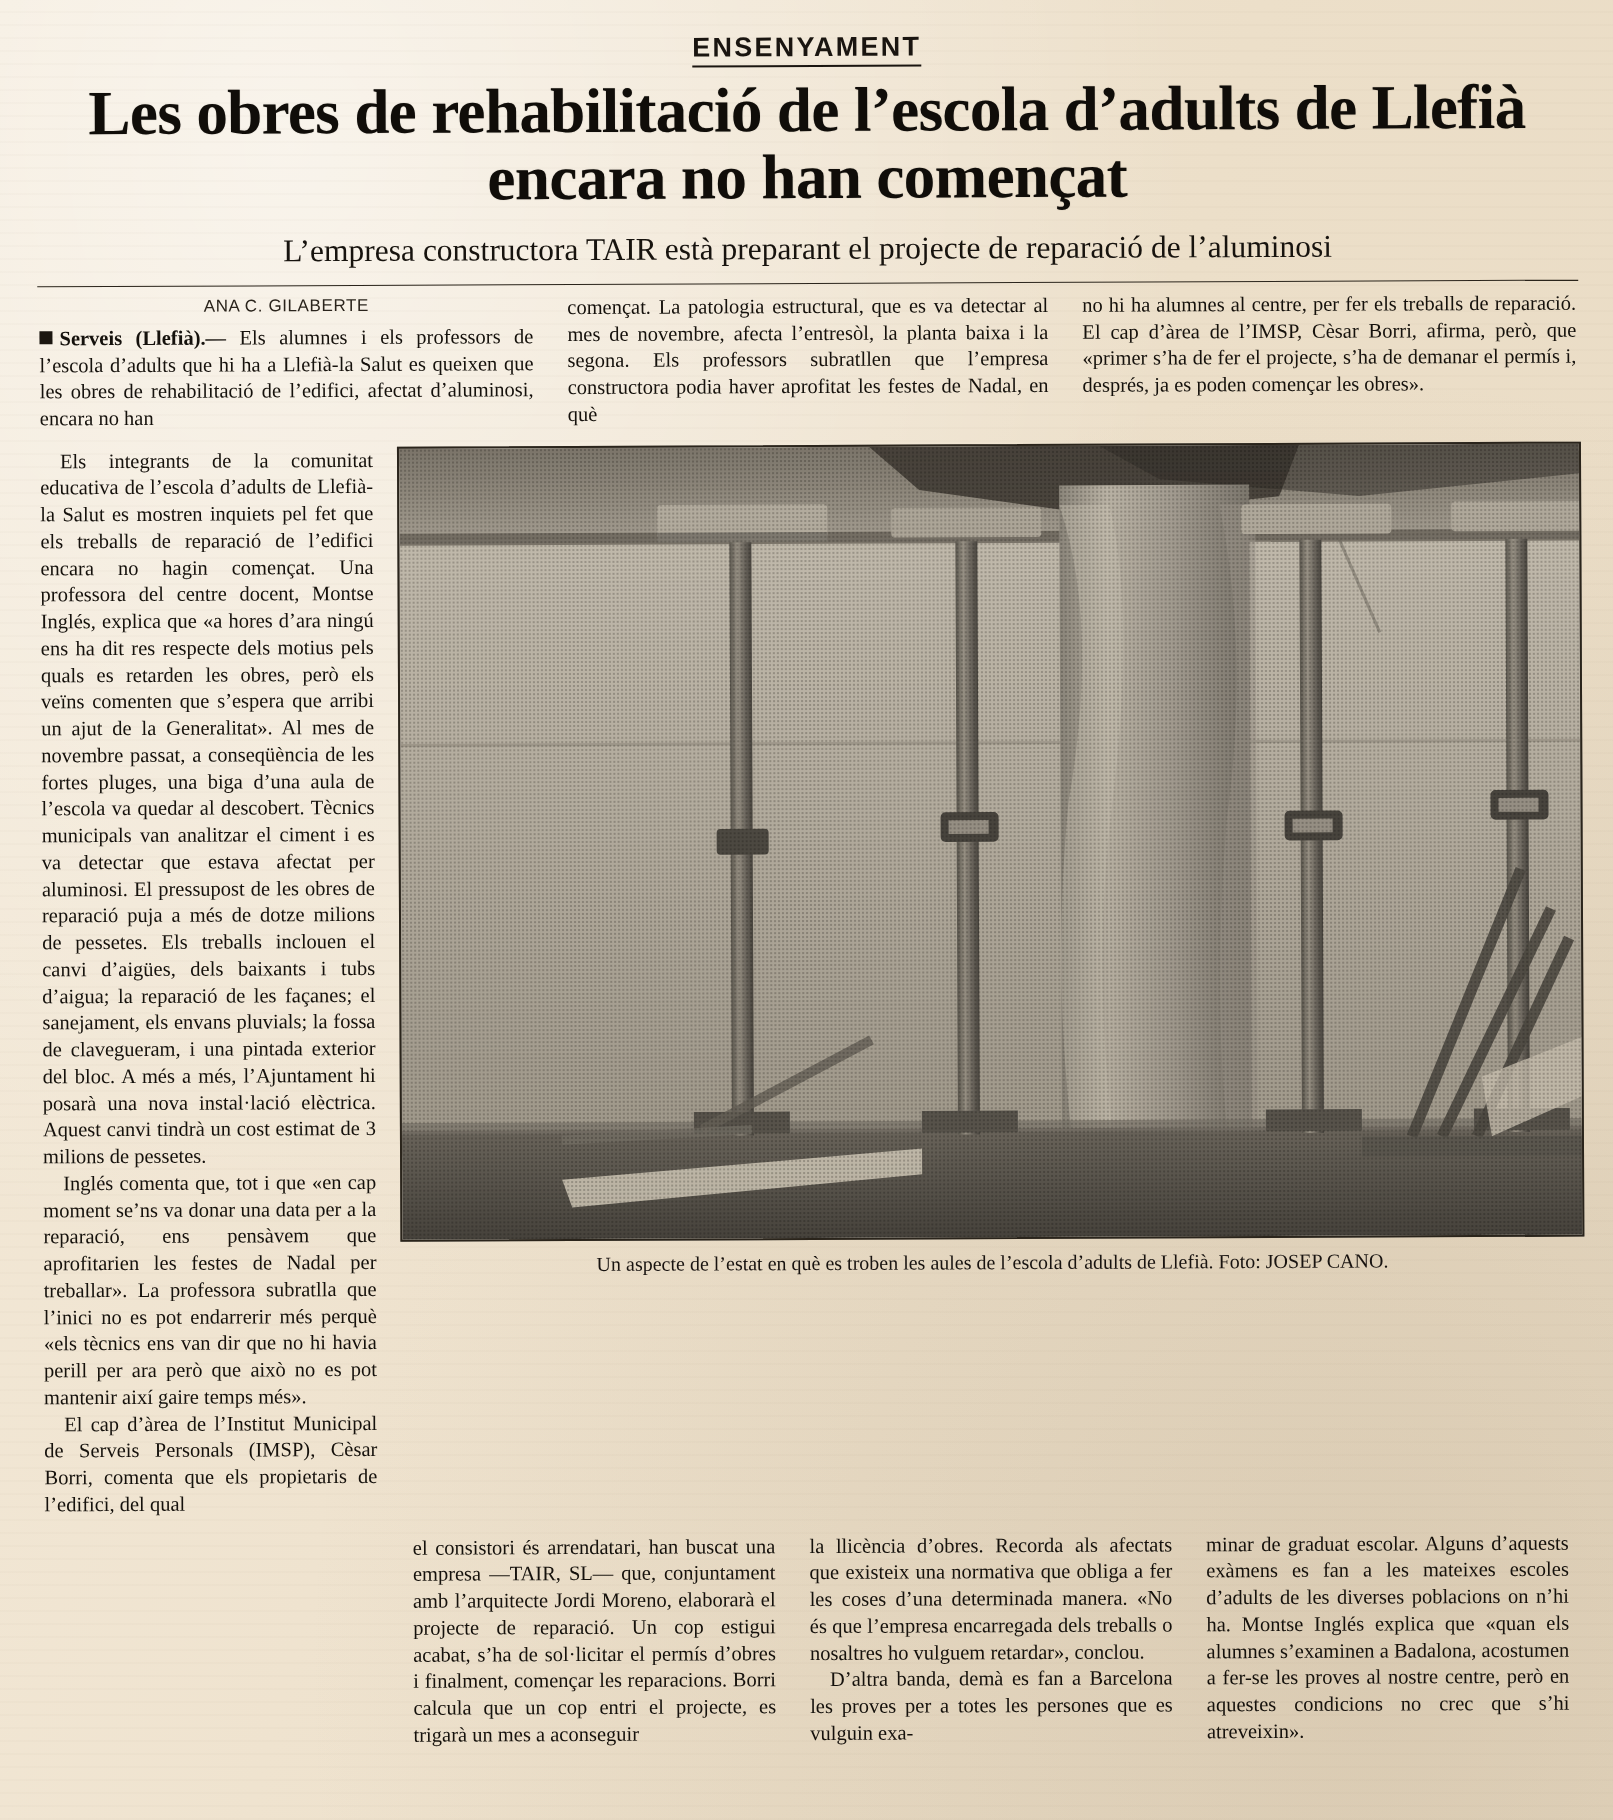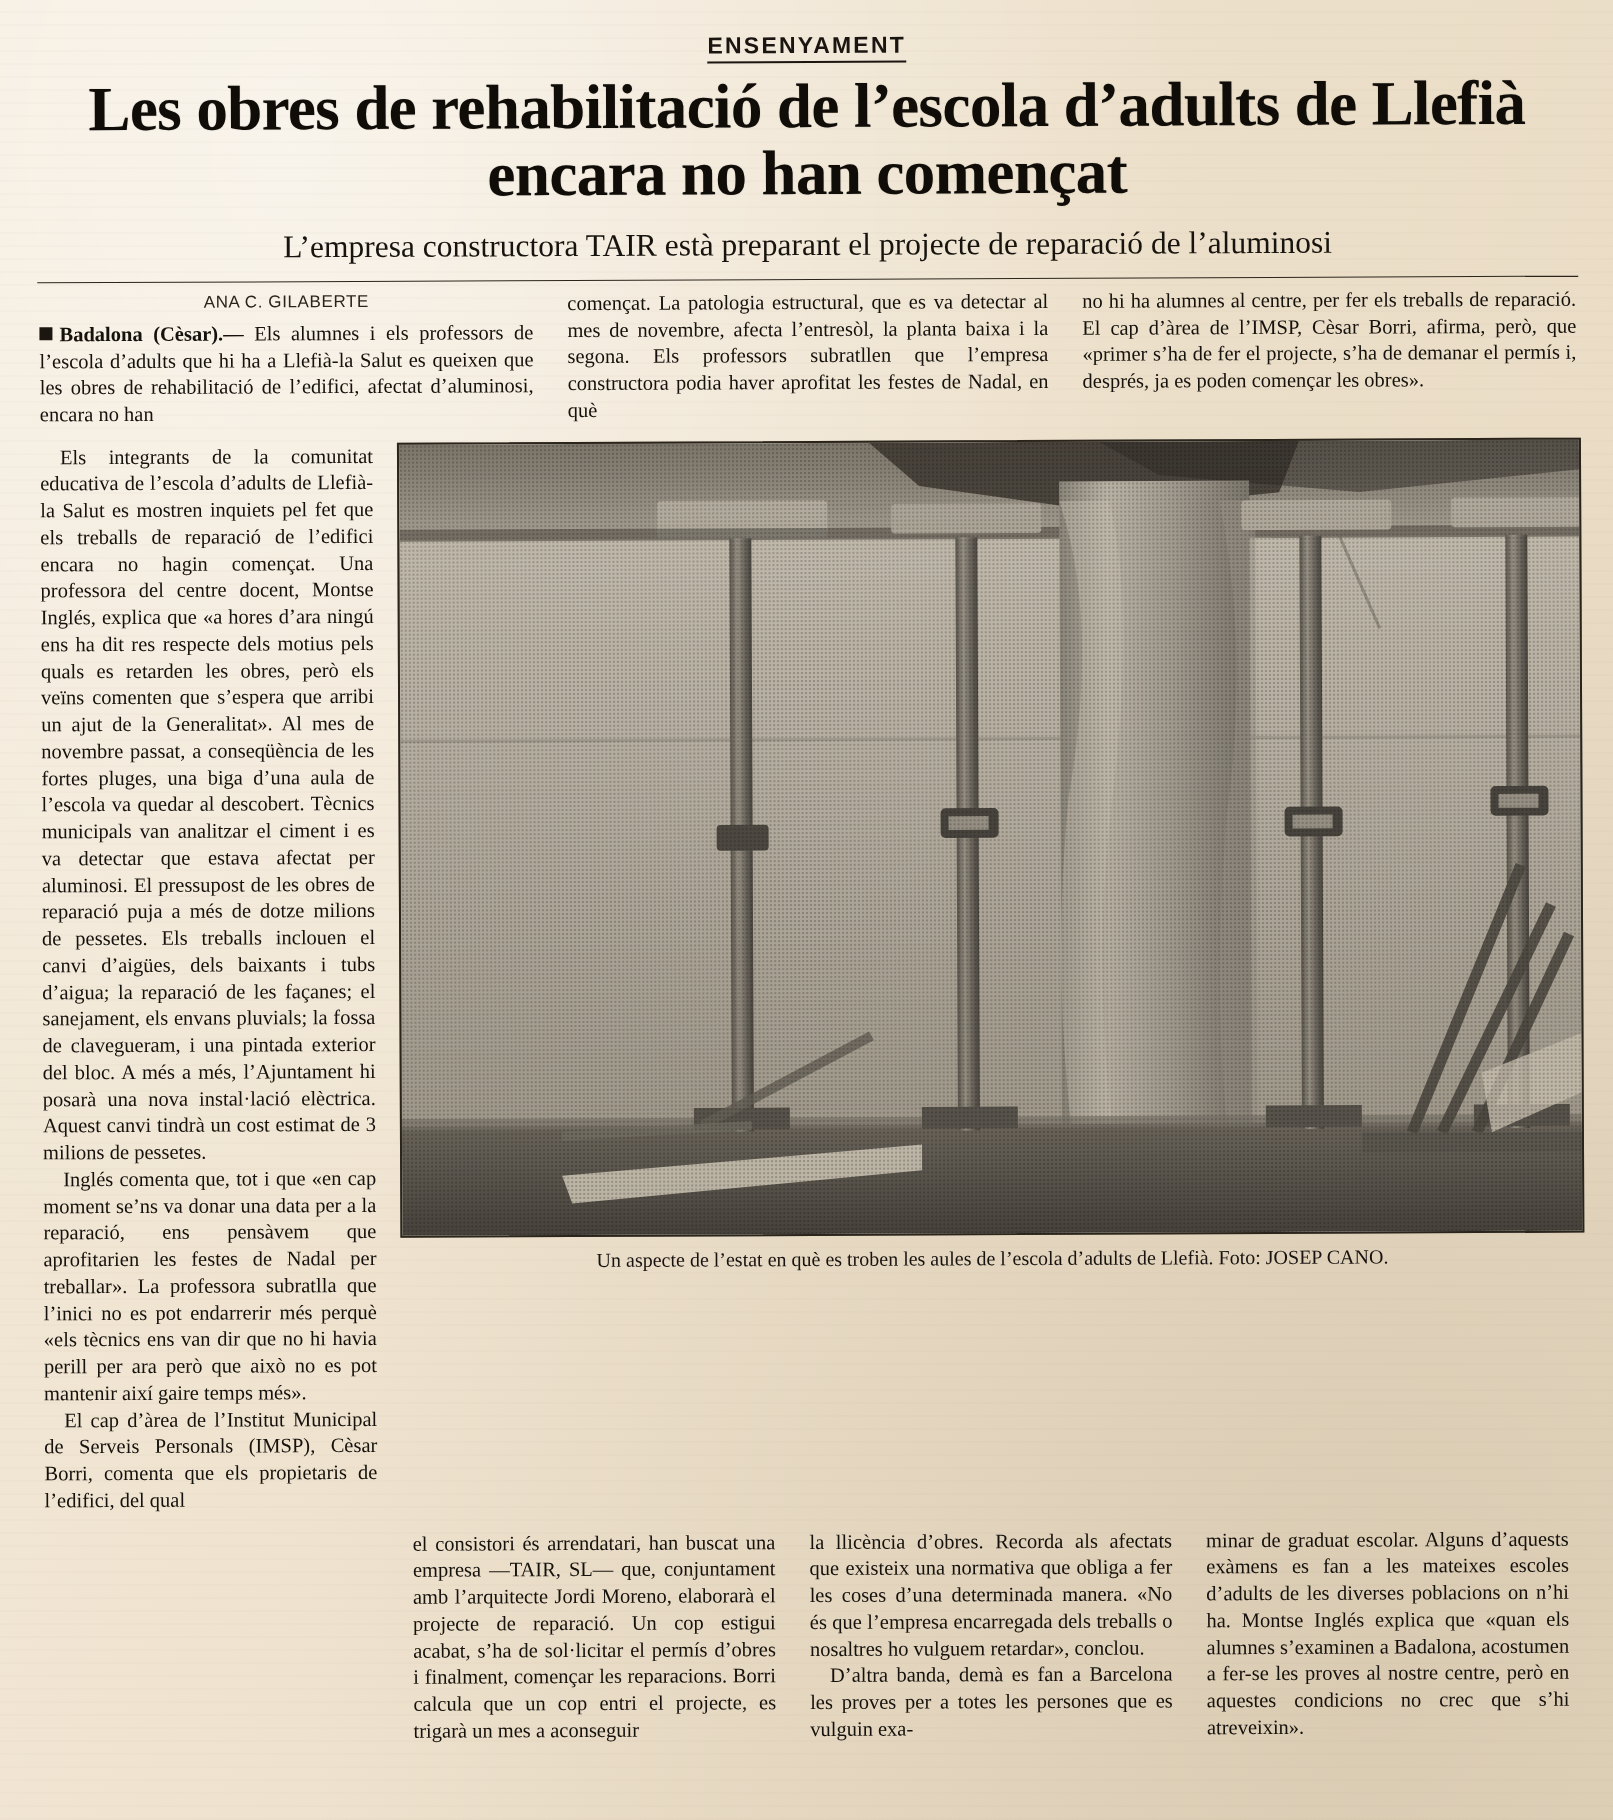--- a/index.html
+++ b/index.html
@@ -41,21 +41,21 @@
   }
 
   
   .kicker-wrap {
     text-align: center;
     margin: 10px 0 4px 0;
   }
   .kicker {
     display: inline-block;
     font-family: "Liberation Sans", sans-serif;
-    font-size: 23px;
+    font-size: 27px;
     letter-spacing: 2.2px;
     font-weight: 600;
     color: #1a1510;
     border-bottom: 2px solid #1a1510;
     padding-bottom: 2px;
   }
 
   
   .headline {
     font-family: "Liberation Serif", serif;
@@ -216,21 +216,21 @@
     <h1 class="headline">Les obres de rehabilitació de l’escola d’adults de Llefià encara no han començat</h1>
 
     <div class="subhead">L’empresa constructora TAIR està preparant el projecte de reparació de l’aluminosi</div>
 
     <div class="top-rule"></div>
 
     <div class="top-cols">
       <div class="top-col">
         <div class="byline">ANA C. GILABERTE</div>
         <p style="margin:0; text-indent:0;">
-          <span class="dateline-sq"></span><span class="dateline">Badalona (Cèsar).—</span><span> Els alumnes i els professors de l’escola d’adults que hi ha a Llefià-la Salut es queixen que les obres de rehabilitació de l’edifici, afectat d’aluminosi, encara no han</span>
+          <span class="dateline-sq"></span><span class="dateline">Serveis (Llefià).—</span><span> Els alumnes i els professors de l’escola d’adults que hi ha a Llefià-la Salut es queixen que les obres de rehabilitació de l’edifici, afectat d’aluminosi, encara no han</span>
         </p>
       </div>
       <div class="top-col">
         <p style="margin:0; text-indent:0;">començat. La patologia estructural, que es va detectar al mes de novembre, afecta l’entresòl, la planta baixa i la segona. Els professors subratllen que l’empresa constructora podia haver aprofitat les festes de Nadal, en què</p>
       </div>
       <div class="top-col">
         <p style="margin:0; text-indent:0;">no hi ha alumnes al centre, per fer els treballs de reparació. El cap d’àrea de l’IMSP, Cèsar Borri, afirma, però, que «primer s’ha de fer el projecte, s’ha de demanar el permís i, després, ja es poden començar les obres».</p>
       </div>
     </div>
 

